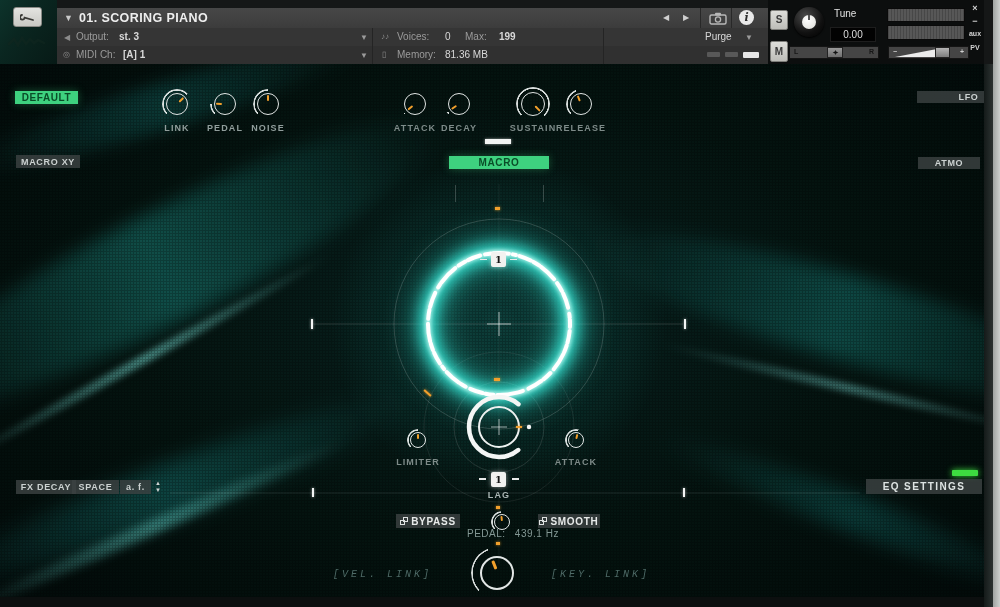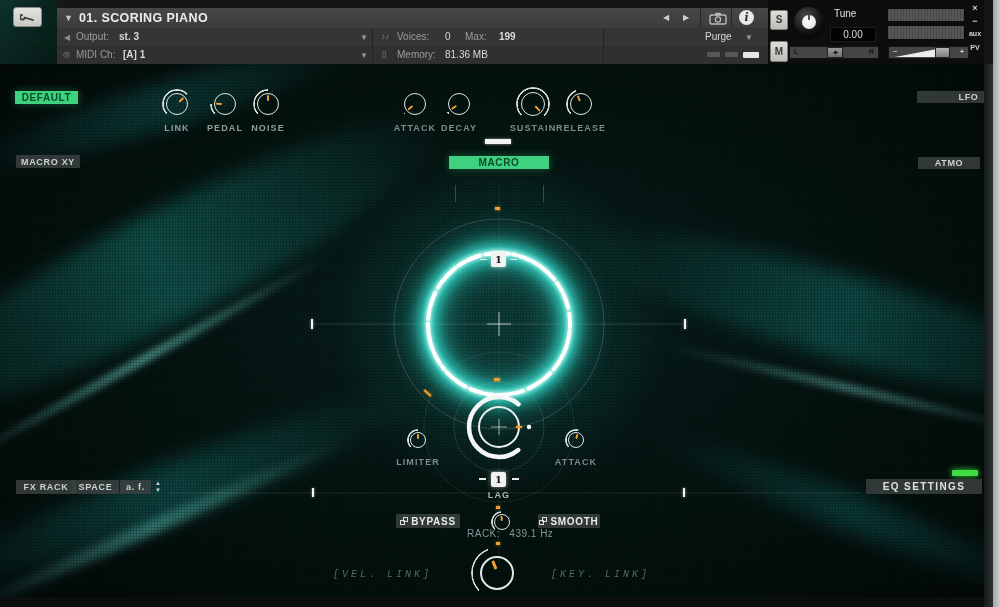--- a/index.html
+++ b/index.html
@@ -308,21 +308,21 @@
         <div class="k-ptr"></div>
       </div>
     <div class="knob s22" style="left: 565px; top: 365px; --rot: 13.5deg; --arc: 148.5deg;">
         <div class="k-arc"></div>
         <div class="k-body"></div>
         <div class="k-ptr"></div>
       </div>
     <div class="klabel dim" style="left:383px;top:393px;">LIMITER</div>
     <div class="klabel dim" style="left:541px;top:393px;">ATTACK</div>
 
-    <div class="greybtn" style="left:16px;top:416px;width:60px;height:14px;">FX RACK</div>
+    <div class="greybtn" style="left:16px;top:416px;width:60px;height:14px;">FX DECAY</div>
     <div class="greybtn" style="left:72px;top:416px;width:47px;height:14px;">SPACE</div>
     <div class="greybtn" style="left:120px;top:416px;width:31px;height:14px;">a. f.</div>
     <div class="chev-step" style="left:155px;top:417px;">▲</div>
     <div class="chev-step" style="left:155px;top:424px;">▼</div>
 
     <div class="eq-led" style="left:952px;top:406px;width:26px;height:6px;"></div>
     <div class="greybtn" style="left:866px;top:415px;width:116px;height:15px;font-size:10px;letter-spacing:1.4px;color:#dde3e2;">EQ SETTINGS</div>
 
     <div class="handle-dash" style="left:479px;top:414px;width:7px;height:2px;"></div>
     <div class="handle-dash" style="left:512px;top:414px;width:7px;height:2px;"></div>
@@ -346,21 +346,21 @@
     <div class="greybtn" style="left:538px;top:450px;width:62px;height:14px;font-size:10px;color:#e7eae9;">
       <span class="bp-icon">
         <svg width="8" height="8" viewBox="0 0 8 8">
             <rect x="0.5" y="3.5" width="4" height="4" fill="none" stroke="#dfe2e1" stroke-width="1"></rect>
             <rect x="3.5" y="0.5" width="4" height="4" fill="none" stroke="#dfe2e1" stroke-width="1"></rect>
           </svg>
       </span>
       <span>SMOOTH</span>
     </div>
     <div class="freq-text" style="left:467px;top:464px;">
-      <span>RACK:</span>
+      <span>PEDAL:</span>
       <span style="margin-left:6px;">439.1 Hz</span>
     </div>
 
     <div class="knob s52" style="left: 471px; top: 483px; --rot: -21.60000000000001deg; --arc: 113.39999999999999deg;">
         <div class="k-arc"></div>
         <div class="k-body"></div>
         <div class="k-ptr"></div>
       </div>
     <div class="link-text" style="left:333px;top:505px;">[VEL. LINK]</div>
     <div class="link-text" style="left:551px;top:505px;">[KEY. LINK]</div>

